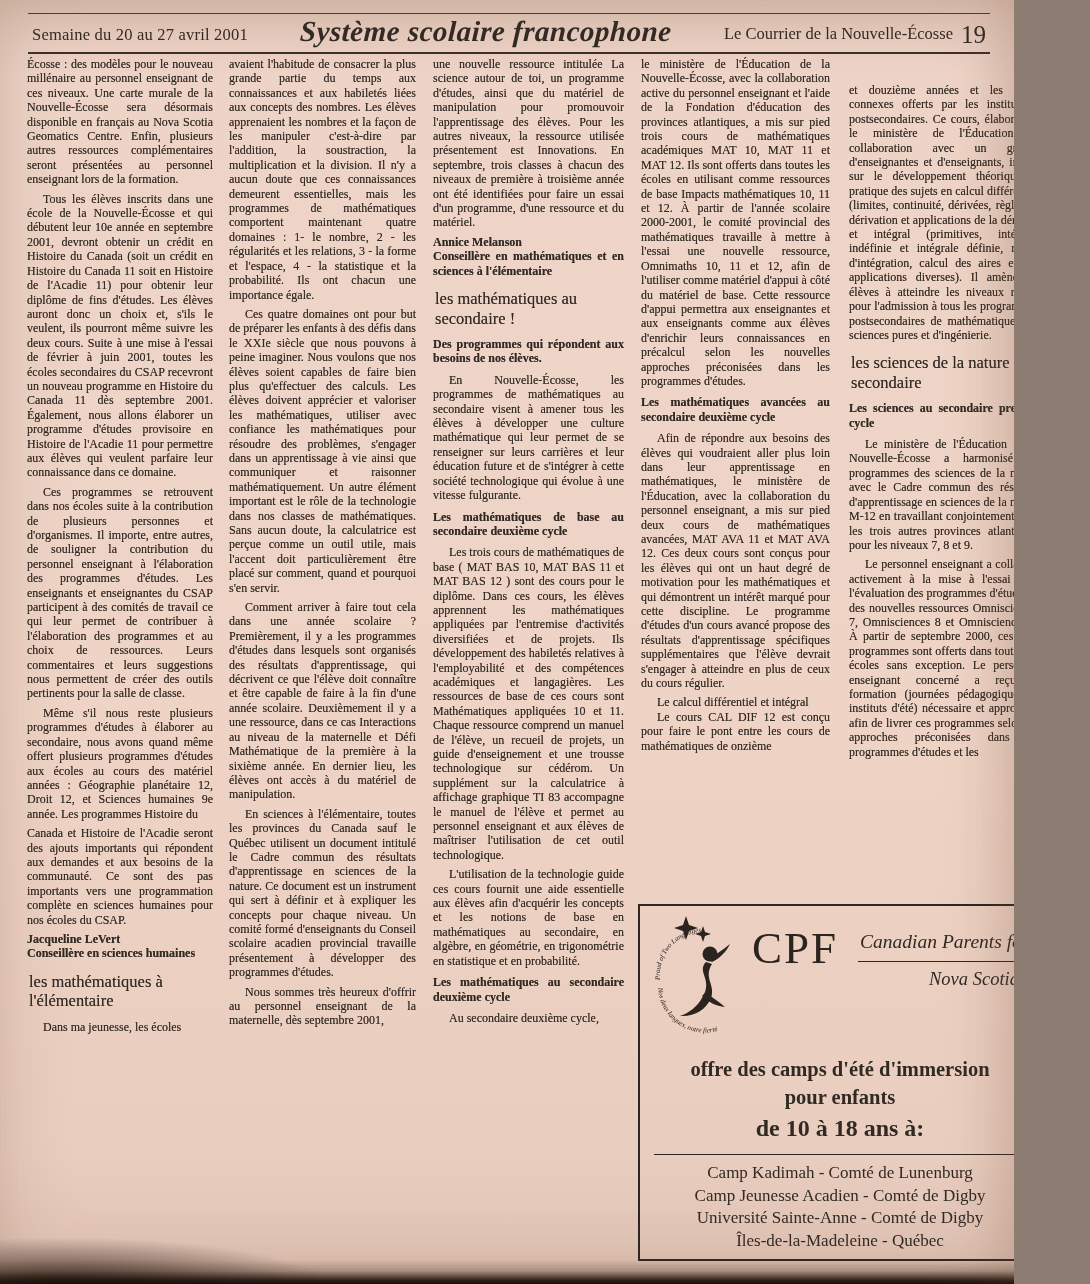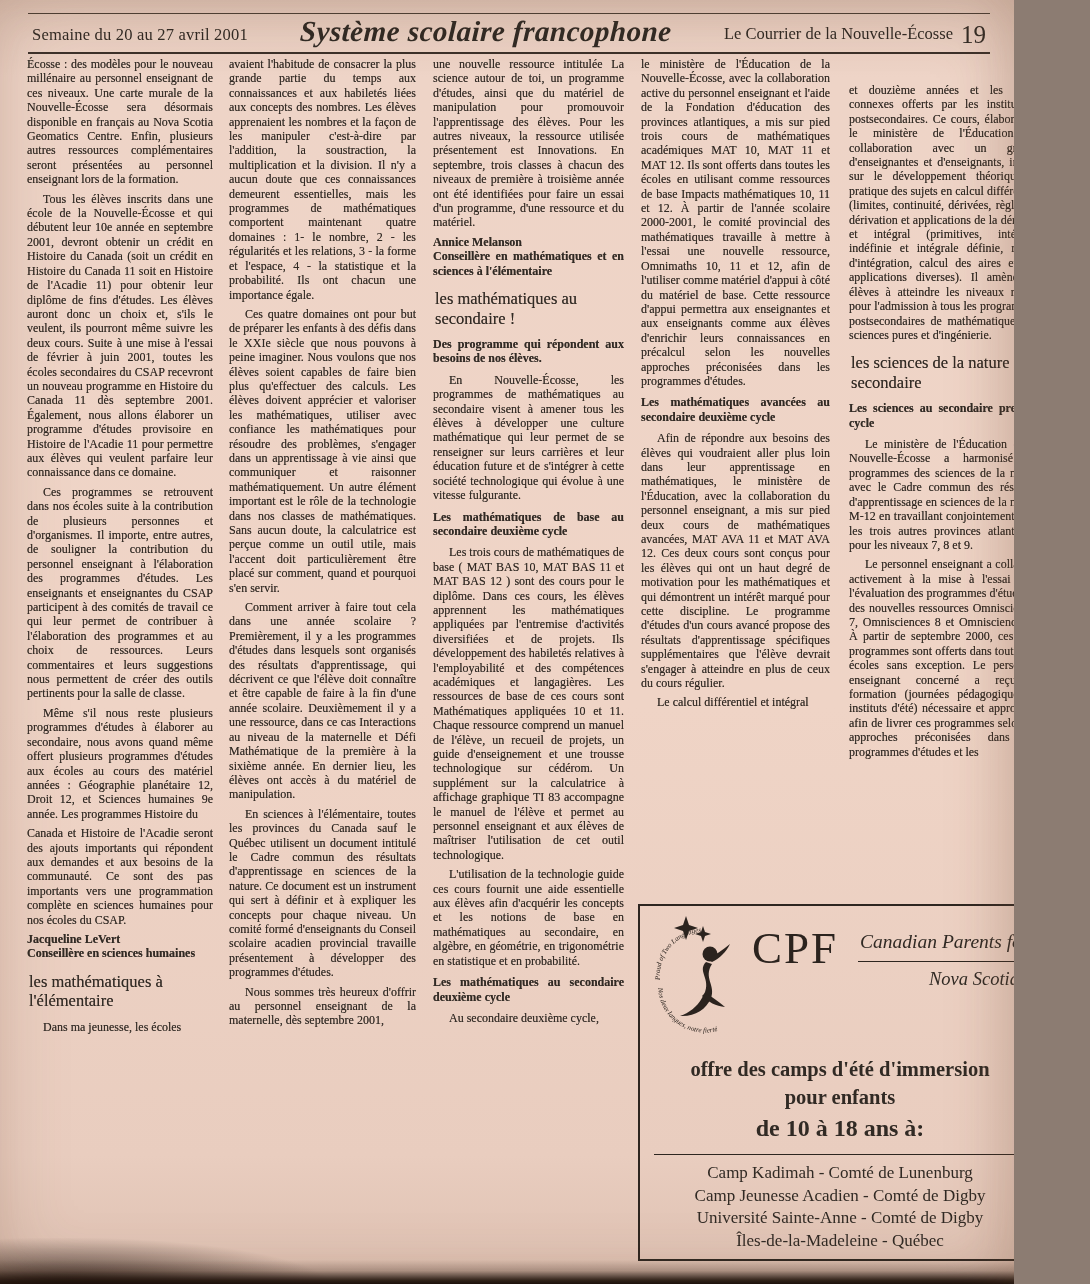--- a/index.html
+++ b/index.html
@@ -92,34 +92,35 @@
     <p>Comment arriver à faire tout cela dans une année scolaire ? Premièrement, il y a les programmes d'études dans lesquels sont organisés des résultats d'apprentissage, qui décrivent ce que l'élève doit connaître et être capable de faire à la fin d'une année scolaire. Deuxièmement il y a une ressource, dans ce cas Interactions au niveau de la maternelle et Défi Mathématique de la première à la sixième année. En dernier lieu, les élèves ont accès à du matériel de manipulation.</p>
     <p>En sciences à l'élémentaire, toutes les provinces du Canada sauf le Québec utilisent un document intitulé le Cadre commun des résultats d'apprentissage en sciences de la nature. Ce document est un instrument qui sert à définir et à expliquer les concepts pour chaque niveau. Un comité formé d'enseignants du Conseil scolaire acadien provincial travaille présentement à développer des programmes d'études.</p>
     <p>Nous sommes très heureux d'offrir au personnel enseignant de la maternelle, dès septembre 2001,</p>
   </div>
 
   <div class="col c3">
     <p class="noindent">une nouvelle ressource intitulée La science autour de toi, un programme d'études, ainsi que du matériel de manipulation pour promouvoir l'apprentissage des élèves. Pour les autres niveaux, la ressource utilisée présentement est Innovations. En septembre, trois classes à chacun des niveaux de première à troisième année ont été identifiées pour faire un essai d'un programme, d'une ressource et du matériel.</p>
     <p class="byline">Annice Melanson</p>
     <p class="byline last">Conseillère en mathématiques et en sciences à l'élémentaire</p>
     <h2 class="sect">les mathématiques au secondaire !</h2>
-    <p class="subhead">Des programme qui répondent aux besoins de nos élèves.</p>
+    <p class="subhead">Des programmes qui répondent aux besoins de nos élèves.</p>
     <p>En Nouvelle-Écosse, les programmes de mathématiques au secondaire visent à amener tous les élèves à développer une culture mathématique qui leur permet de se renseigner sur leurs carrières et leur éducation future et de s'intégrer à cette société technologique qui évolue à une vitesse fulgurante.</p>
     <p class="subhead">Les mathématiques de base au secondaire deuxième cycle</p>
     <p>Les trois cours de mathématiques de base ( MAT BAS 10, MAT BAS 11 et MAT BAS 12 ) sont des cours pour le diplôme. Dans ces cours, les élèves apprennent les mathématiques appliquées par l'entremise d'activités diversifiées et de projets. Ils développement des habiletés relatives à l'employabilité et des compétences académiques et langagières. Les ressources de base de ces cours sont Mathématiques appliquées 10 et 11. Chaque ressource comprend un manuel de l'élève, un recueil de projets, un guide d'enseignement et une trousse technologique sur cédérom. Un supplément sur la calculatrice à affichage graphique TI 83 accompagne le manuel de l'élève et permet au personnel enseignant et aux élèves de maîtriser l'utilisation de cet outil technologique.</p>
     <p>L'utilisation de la technologie guide ces cours fournit une aide essentielle aux élèves afin d'acquérir les concepts et les notions de base en mathématiques au secondaire, en algèbre, en géométrie, en trigonométrie en statistique et en probabilité.</p>
     <p class="subhead">Les mathématiques au secondaire deuxième cycle</p>
     <p>Au secondaire deuxième cycle,</p>
   </div>
 
   <div class="col c4">
     <p class="noindent">le ministère de l'Éducation de la Nouvelle-Écosse, avec la collaboration active du personnel enseignant et l'aide de la Fondation d'éducation des provinces atlantiques, a mis sur pied trois cours de mathématiques académiques MAT 10, MAT 11 et MAT 12. Ils sont offerts dans toutes les écoles en utilisant comme ressources de base Impacts mathématiques 10, 11 et 12. À partir de l'année scolaire 2000-2001, le comité provincial des mathématiques travaille à mettre à l'essai une nouvelle ressource, Omnimaths 10, 11 et 12, afin de l'utiliser comme matériel d'appui à côté du matériel de base. Cette ressource d'appui permettra aux enseignantes et aux enseignants comme aux élèves d'enrichir leurs connaissances en précalcul selon les nouvelles approches préconisées dans les programmes d'études.</p>
     <p class="subhead">Les mathématiques avancées au secondaire deuxième cycle</p>
     <p>Afin de répondre aux besoins des élèves qui voudraient aller plus loin dans leur apprentissage en mathématiques, le ministère de l'Éducation, avec la collaboration du personnel enseignant, a mis sur pied deux cours de mathématiques avancées, MAT AVA 11 et MAT AVA 12. Ces deux cours sont conçus pour les élèves qui ont un haut degré de motivation pour les mathématiques et qui démontrent un intérêt marqué pour cette discipline. Le programme d'études d'un cours avancé propose des résultats d'apprentissage spécifiques supplémentaires que l'élève devrait s'engager à atteindre en plus de ceux du cours régulier.</p>
     <p style="margin-bottom:0;">Le calcul différentiel et intégral</p>
+    <p>Le cours CAL DIF 12 est conçu pour faire le pont entre les cours de mathématiques de onzième</p>
   </div>
 
   <div class="col c5">
     <p class="noindent">et douzième années et les cours connexes offerts par les institutions postsecondaires. Ce cours, élaboré par le ministère de l'Éducation en collaboration avec un groupe d'enseignantes et d'enseignants, insiste sur le développement théorique et pratique des sujets en calcul différentiel (limites, continuité, dérivées, règles de dérivation et applications de la dérivée) et intégral (primitives, intégrale indéfinie et intégrale définie, règles d'intégration, calcul des aires et des applications diverses). Il amène les élèves à atteindre les niveaux requis pour l'admission à tous les programmes postsecondaires de mathématiques, de sciences pures et d'ingénierie.</p>
     <h2 class="sect">les sciences de la nature au secondaire</h2>
     <p class="subhead">Les sciences au secondaire premier cycle</p>
     <p>Le ministère de l'Éducation de la Nouvelle-Écosse a harmonisé les programmes des sciences de la nature avec le Cadre commun des résultats d'apprentissage en sciences de la nature M-12 en travaillant conjointement avec les trois autres provinces atlantiques pour les niveaux 7, 8 et 9.</p>
     <p>Le personnel enseignant a collaboré activement à la mise à l'essai et à l'évaluation des programmes d'études et des nouvelles ressources Omnisciences 7, Omnisciences 8 et Omnisciences 9. À partir de septembre 2000, ces trois programmes sont offerts dans toutes les écoles sans exception. Le personnel enseignant concerné a reçu la formation (journées pédagogiques et instituts d'été) nécessaire et appropriée afin de livrer ces programmes selon les approches préconisées dans les programmes d'études et les</p>
   </div>
 

